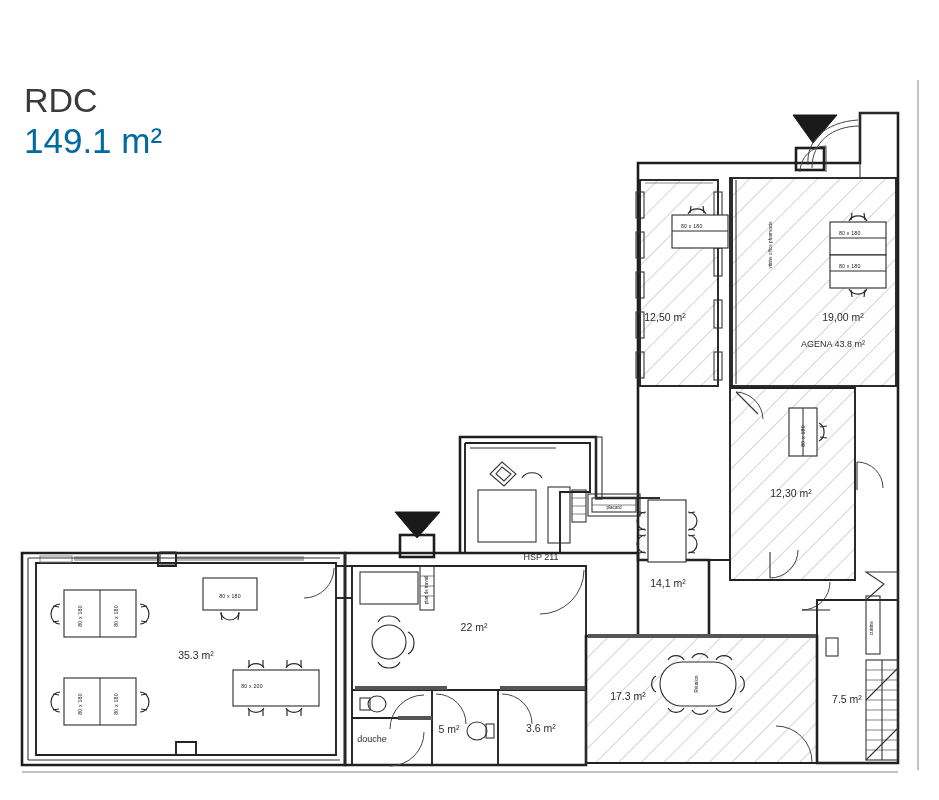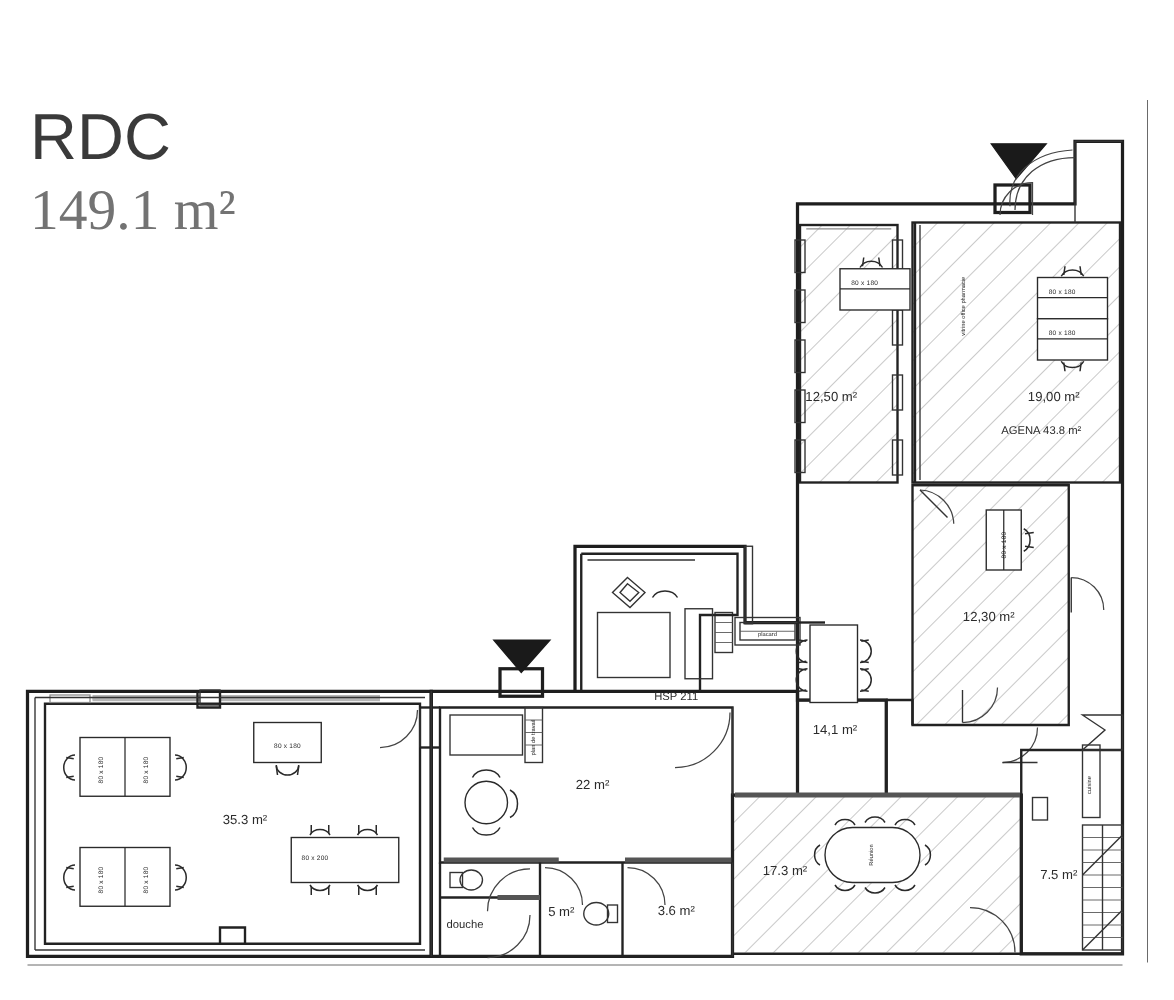--- a/index.html
+++ b/index.html
@@ -27,32 +27,31 @@
     height: 800px;
     display: block;
   }
   .title-block {
     position: absolute;
     left: 24px;
     top: 82px;
     width: 300px;
   }
   .title-line1 {
-    font-size: 52px;
+    font-size: 34px;
     font-weight: 400;
     color: #3a3a3a;
     line-height: 1.1;
     letter-spacing: 0px;
   }
   .title-line2 {
-    font-size: 46px;
+    font-size: 35px;
     font-weight: 400;
-    color: #737373;
+    color: #0369a1;
     line-height: 1.25;
-    font-family: Liberation Serif, serif;
   }
   
   .wall-outer { fill: none; stroke: #1e1e1e; stroke-width: 2.6; }
   .wall-mid   { fill: none; stroke: #222222; stroke-width: 1.9; }
   .wall-thin  { fill: none; stroke: #333333; stroke-width: 1.1; }
   .wall-hair  { fill: none; stroke: #555555; stroke-width: 0.7; }
   .furn       { fill: #ffffff; stroke: #2a2a2a; stroke-width: 1.1; }
   .furn-line  { fill: none; stroke: #2a2a2a; stroke-width: 1.0; }
   .chair      { fill: none; stroke: #2a2a2a; stroke-width: 1.2; }
   .door-arc   { fill: none; stroke: #444444; stroke-width: 1.0; }

